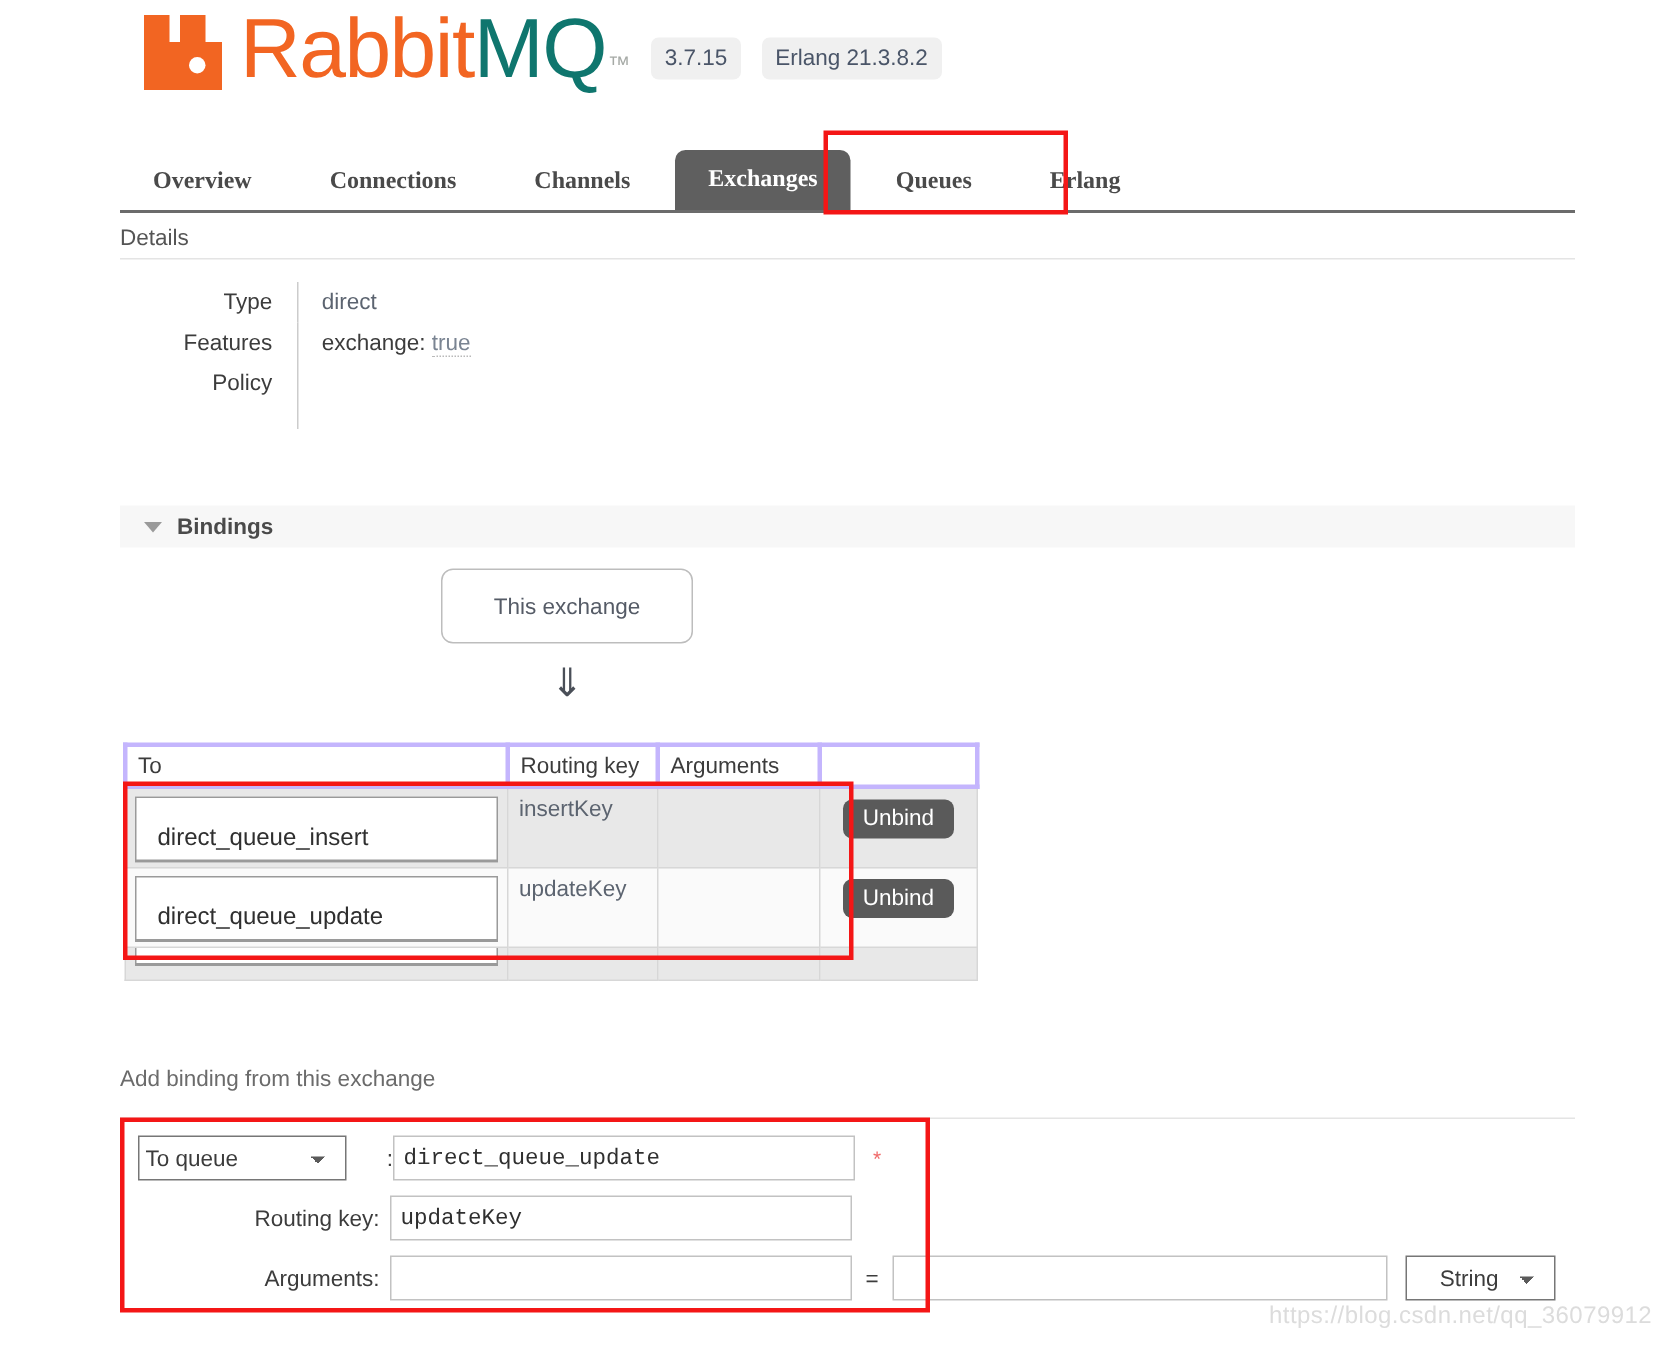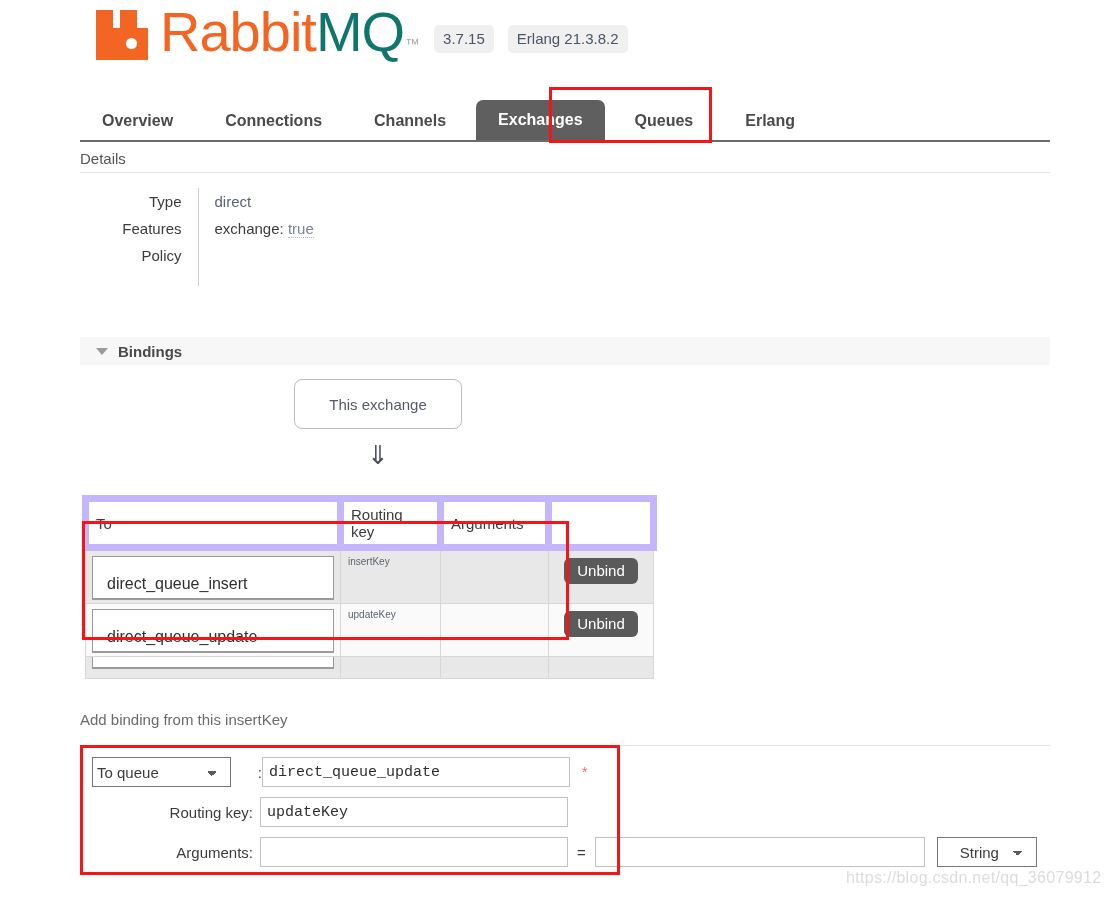--- a/index.html
+++ b/index.html
@@ -82,20 +82,21 @@
     margin-bottom: 7px;
     white-space: nowrap;
   }
 
   
   #navbar {
     position: absolute;
     left: 80px; top: 98px;
     width: 970px; height: 44px;
     border-bottom: 2px solid #6b6b6b;
+    font-family: Liberation Serif, serif;
   }
   #navbar ul {
     list-style: none;
     margin: 0; padding: 0;
     display: flex;
     align-items: flex-end;
     height: 100%;
   }
   #navbar li {
     font-size: 16px;
@@ -223,21 +224,21 @@
     position: absolute;
     left: 82px; top: 495px;
     border-collapse: collapse;
     font-size: 15px;
   }
   #bindings-table th {
     font-weight: normal;
     text-align: left;
     color: #3c3c3c;
     background: #ffffff;
-    border: 7px solid #c4b5fd;
+    border: 3px solid #c4b5fd;
     padding: 4px 7px;
     height: 26px;
   }
   #bindings-table td {
     border: 1px solid #d7d7d7;
     padding: 0;
     vertical-align: top;
   }
   .col-to   { width: 255px; }
   .col-rk   { width: 100px; }
@@ -257,21 +258,21 @@
     display: flex;
     align-items: flex-end;
     padding: 0 0 5px 14px;
     font-size: 16px;
     color: #2f2f2f;
     cursor: pointer;
   }
   .rk-cell {
     padding: 5px 0 0 7px;
     color: #5c6470;
-    font-size: 10px;
+    font-size: 15px;
   }
   .btn-cell { text-align: center; padding-top: 7px; }
   .unbind-btn {
     display: inline-block;
     background: #5a5a5a;
     color: #ffffff;
     font-size: 15px;
     border-radius: 6px;
     padding: 4px 13px 5px 13px;
     cursor: pointer;
@@ -500,21 +501,21 @@
     <td>
       <div class="partial-box"></div>
     </td>
     <td></td>
     <td></td>
     <td></td>
   </tr>
 </tbody>
   </table>
 
-<div class="section-label" id="addbind-label">Add binding from this insertKey</div>
+<div class="section-label" id="addbind-label">Add binding from this exchange</div>
 <div id="addbind-rule"></div>
 
 <div id="form-area">
   <div class="form-row">
     <div class="sel-wrap">
       <select class="dest-type">
         <option>To queue</option>
       </select>
       <span class="colon">:</span>
     </div>

